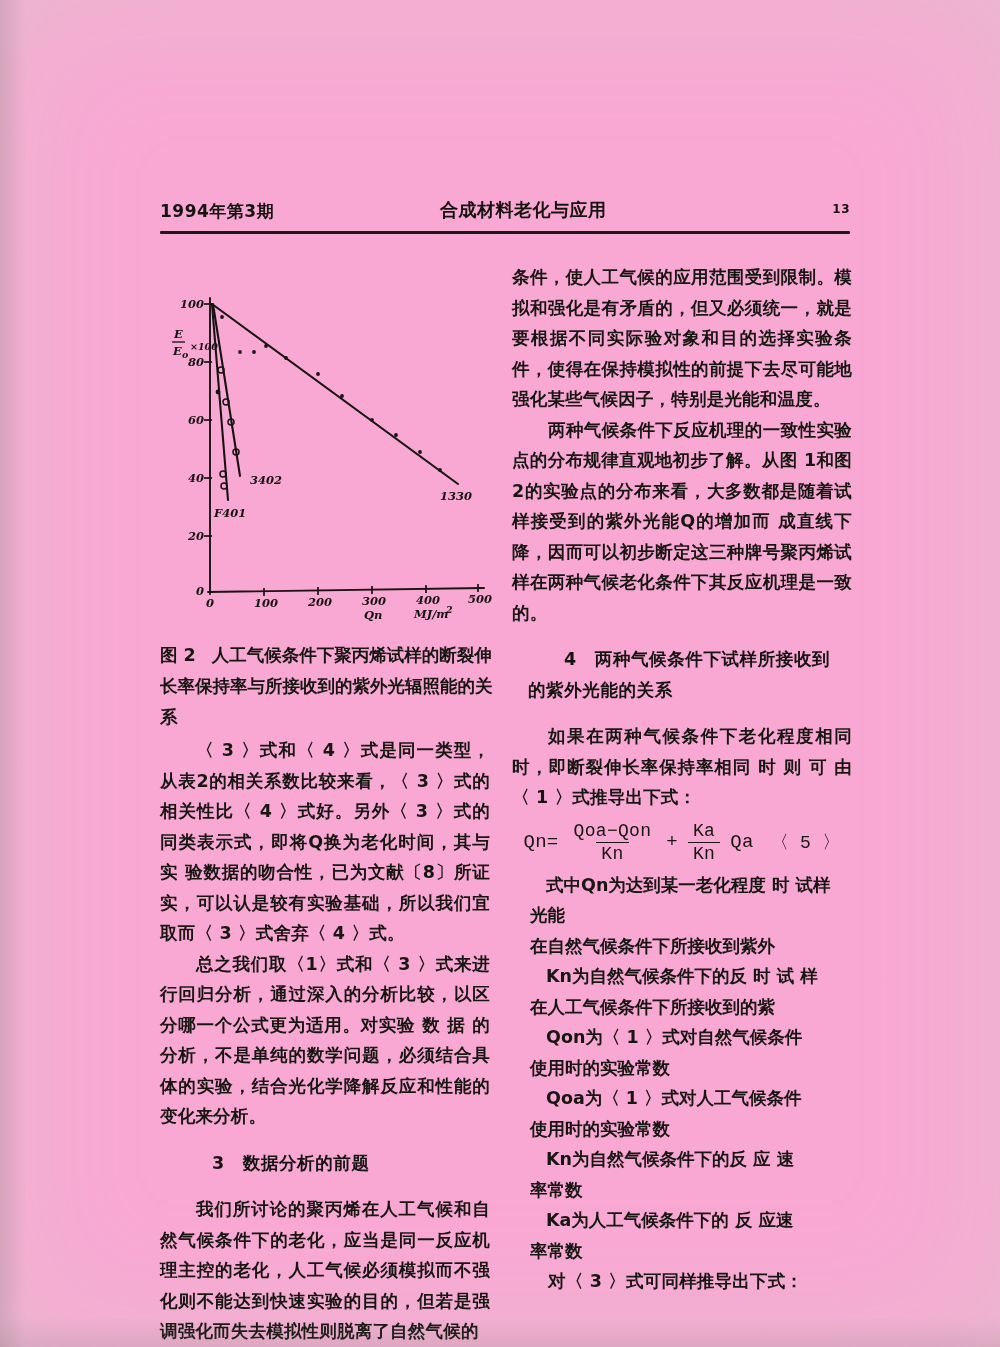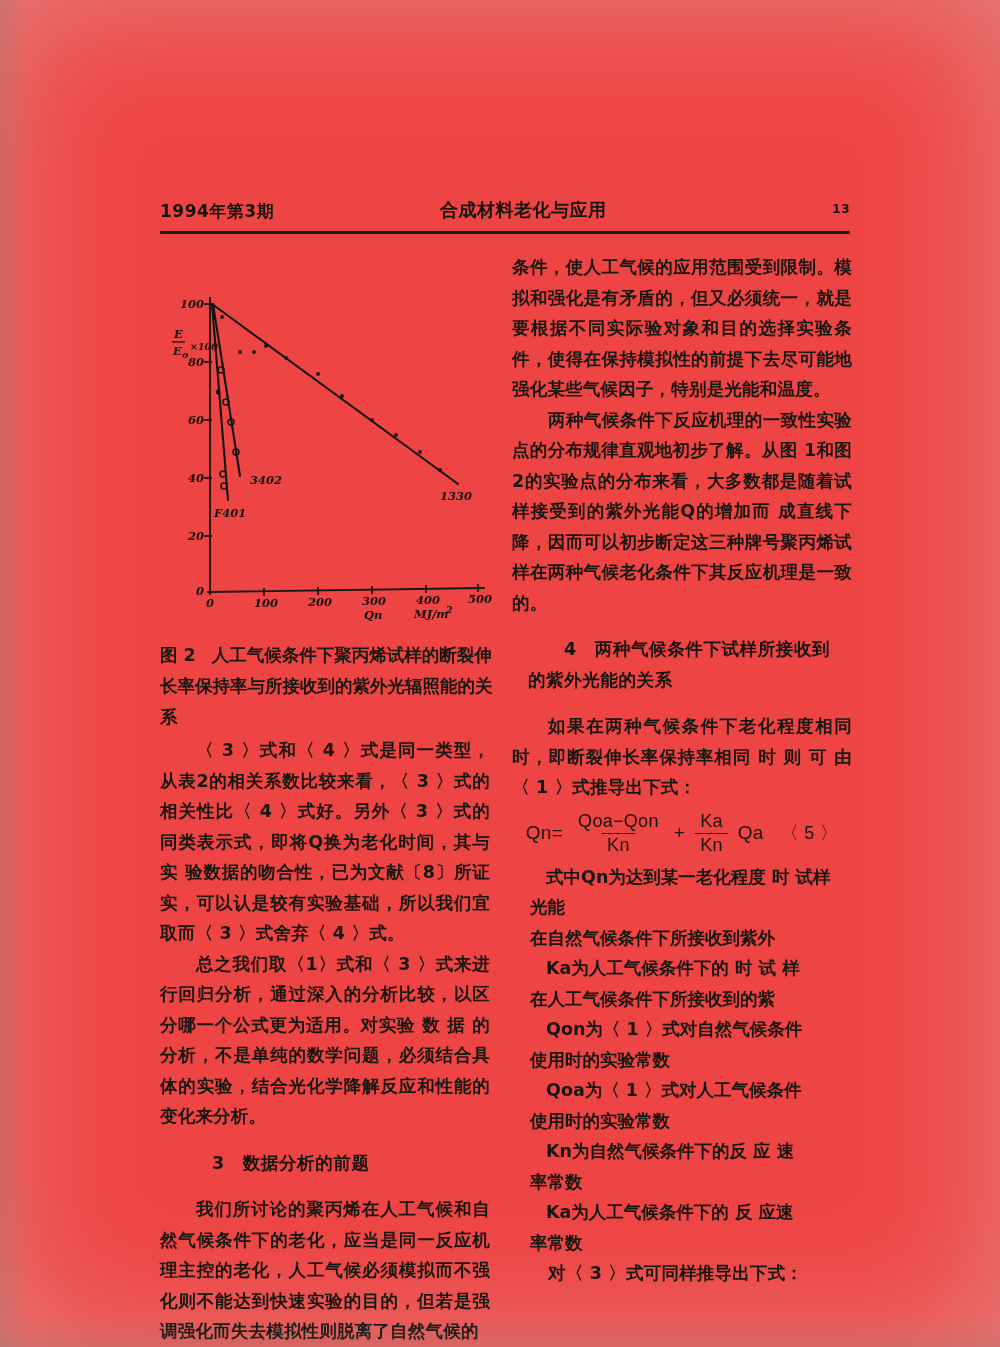--- a/index.html
+++ b/index.html
@@ -7,21 +7,21 @@
     padding: 0;
     background: #ffffff;
   }
   body {
     font-family: "DejaVu Sans", "Liberation Sans", sans-serif;
   }
   #page {
     position: relative;
     width: 1000px;
     height: 1347px;
-    background: #ef4444;
+    background: #f9a8d4;
     overflow: hidden;
     
     box-shadow: inset 0 0 140px rgba(210,208,200,0.45);
   }
   
   .grain {
     position: absolute;
     inset: 0;
     pointer-events: none;
     opacity: .35;
@@ -69,21 +69,21 @@
     top: 231px;
     width: 690px;
     height: 3px;
     background: #1a1a16;
     border-radius: 1px;
   }
 
   
   .col {
     position: absolute;
-    top: 252px;
+    top: 262px;
     width: 330px;
   }
   #col-left  { left: 160px; }
   #col-right { left: 512px; width: 340px; }
 
   p.body {
     margin: 0 0 0 0;
     font-size: 17.5px;
     line-height: 30.5px;
     color: #171712;
@@ -122,21 +122,21 @@
     line-height: 31px;
     font-weight: bold;
     color: #171712;
   }
   #fig-caption .cap-label { margin-right: 16px; }
   #fig-caption .cap-text  { display: inline; }
 
   
   #equation {
     margin: 8px 0 6px 0;
-    font-family: Liberation Sans, sans-serif;
+    font-family: Liberation Mono, monospace;
     font-size: 19px;
     color: #17170f;
     display: flex;
     align-items: center;
     justify-content: center;
     gap: 7px;
     letter-spacing: .3px;
   }
   .frac {
     display: inline-flex;
@@ -308,21 +308,21 @@
 
     <div class="defs">
 
       <div class="def-item">
         <span>式中Qn为达到某一老化程度 时 试样</span>
         <span class="cont" style="padding-left:18px;">光能</span>
         <span class="cont" style="padding-left:18px;">在自然气候条件下所接收到紫外</span>
       </div>
 
       <div class="def-item">
-        <span>Ka为人工气候条件下的 时 试 样</span>
+        <span>Kn为自然气候条件下的反 时 试 样</span>
         <span class="cont" style="padding-left:18px;">在人工气候条件下所接收到的紫</span>
       </div>
 
       <div class="def-item">
         <span>Qon为〈 1 〉式对自然气候条件</span>
         <span class="cont" style="padding-left:18px;">使用时的实验常数</span>
       </div>
 
       <div class="def-item">
         <span>Qoa为〈 1 〉式对人工气候条件</span>

